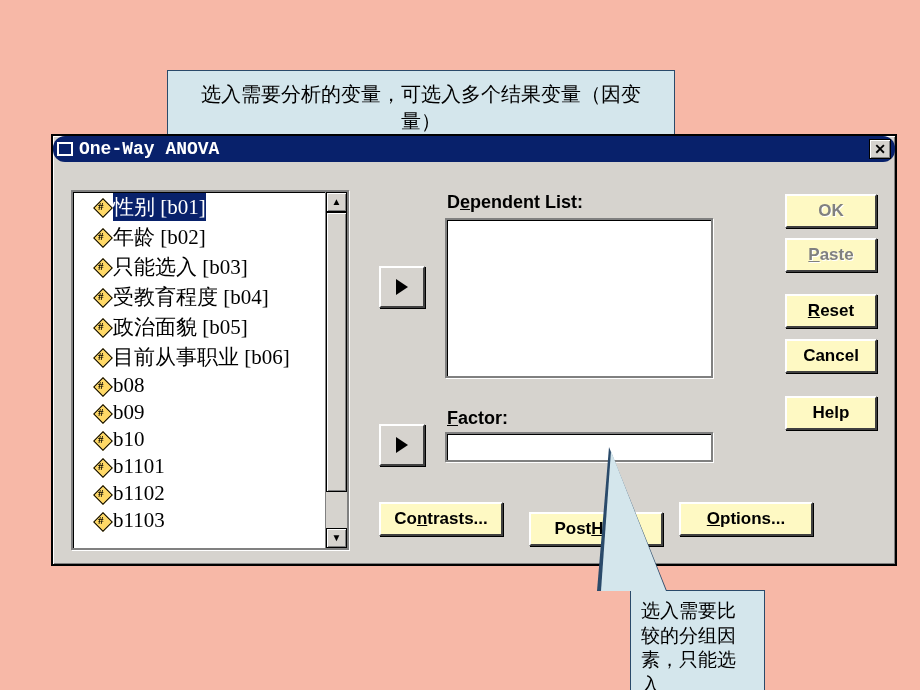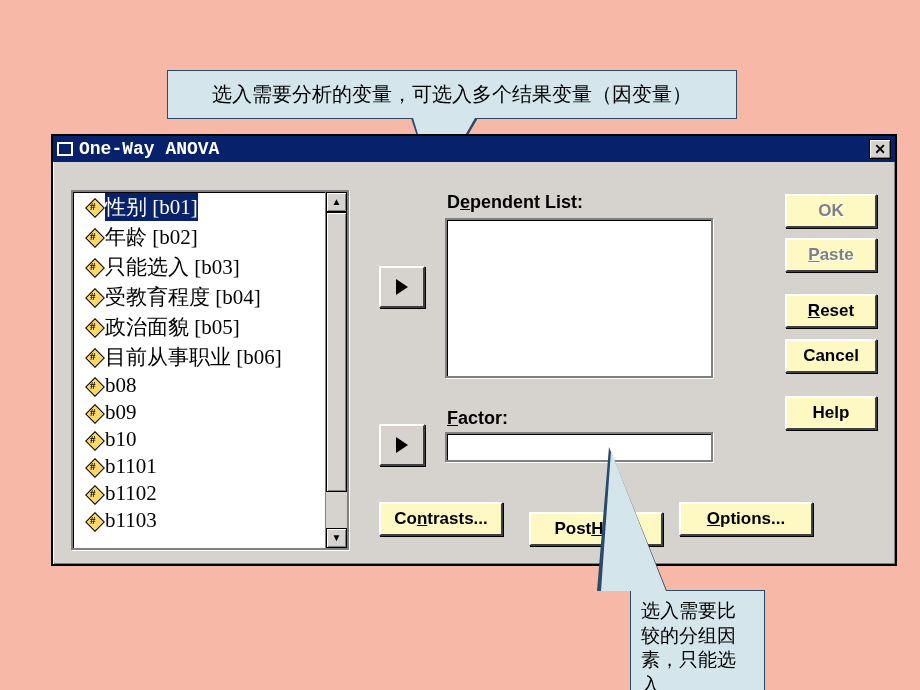--- a/index.html
+++ b/index.html
@@ -15,21 +15,21 @@
   position: absolute;
   background: #d4e6ec;
   border: 1.5px solid #2a4a6a;
   padding: 10px 16px;
   font-size: 20px;
   color: #000;
 }
 .callout-top {
   left: 167px;
   top: 70px;
-  width: 570px;
+  width: 508px;
   text-align: center;
 }
 .callout-top::after {
   content: '';
   position: absolute;
   left: 245px;
   top: 100%;
   width: 0; height: 0;
   border-left: 22px solid transparent;
   border-right: 40px solid transparent;
@@ -86,20 +86,21 @@
 .titlebar {
   background: #08216b;
   color: #fff;
   height: 26px;
   display: flex;
   align-items: center;
   padding: 0 4px;
   font-family: "Courier New", monospace;
   font-size: 18px;
   font-weight: bold;
+  border-radius: 12px;
 }
 .titlebar-icon {
   width: 16px; height: 14px;
   border: 2px solid #fff;
   margin-right: 6px;
 }
 .titlebar-text { flex: 1; }
 .close-btn {
   width: 22px; height: 20px;
   background: #d6d3ce;
@@ -128,21 +129,21 @@
   box-shadow: inset 1px 1px 0 #000, 1px 1px 0 #fff;
   overflow: hidden;
 }
 .var-list-inner {
   width: calc(100% - 22px);
   height: 100%;
 }
 .var-item {
   display: flex;
   align-items: center;
-  padding: 1px 12px;
+  padding: 1px 20px;
   font-size: 21px;
   font-family: "SimSun", serif;
   cursor: pointer;
   gap: 2px;
   white-space: nowrap;
 }
 .var-item.selected .var-label {
   background: #08216b;
   color: #fff;
 }

